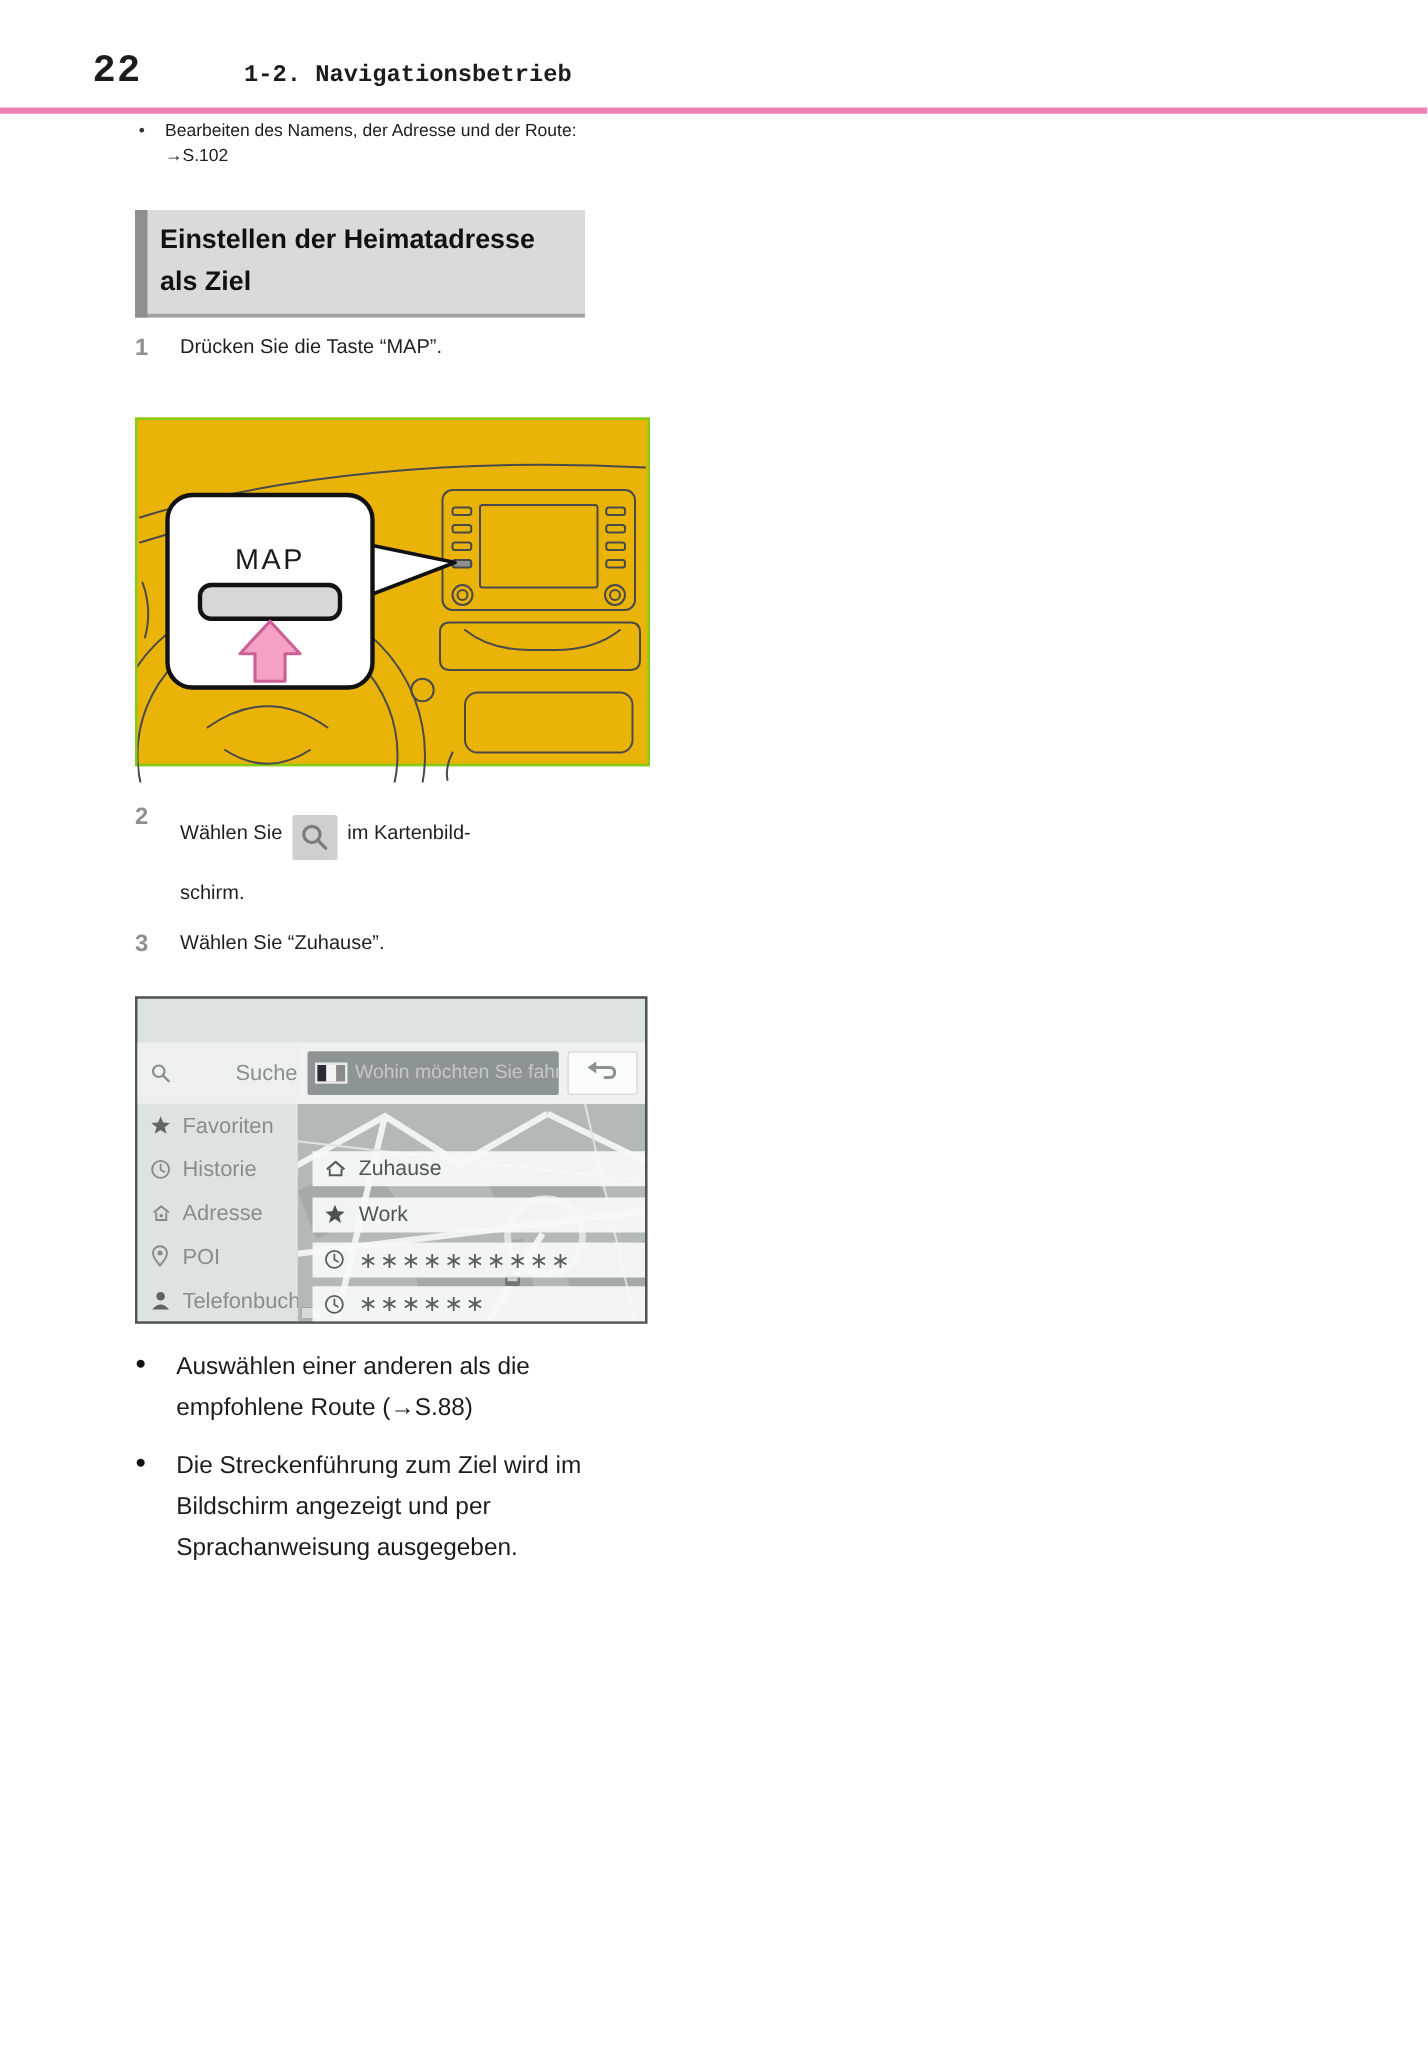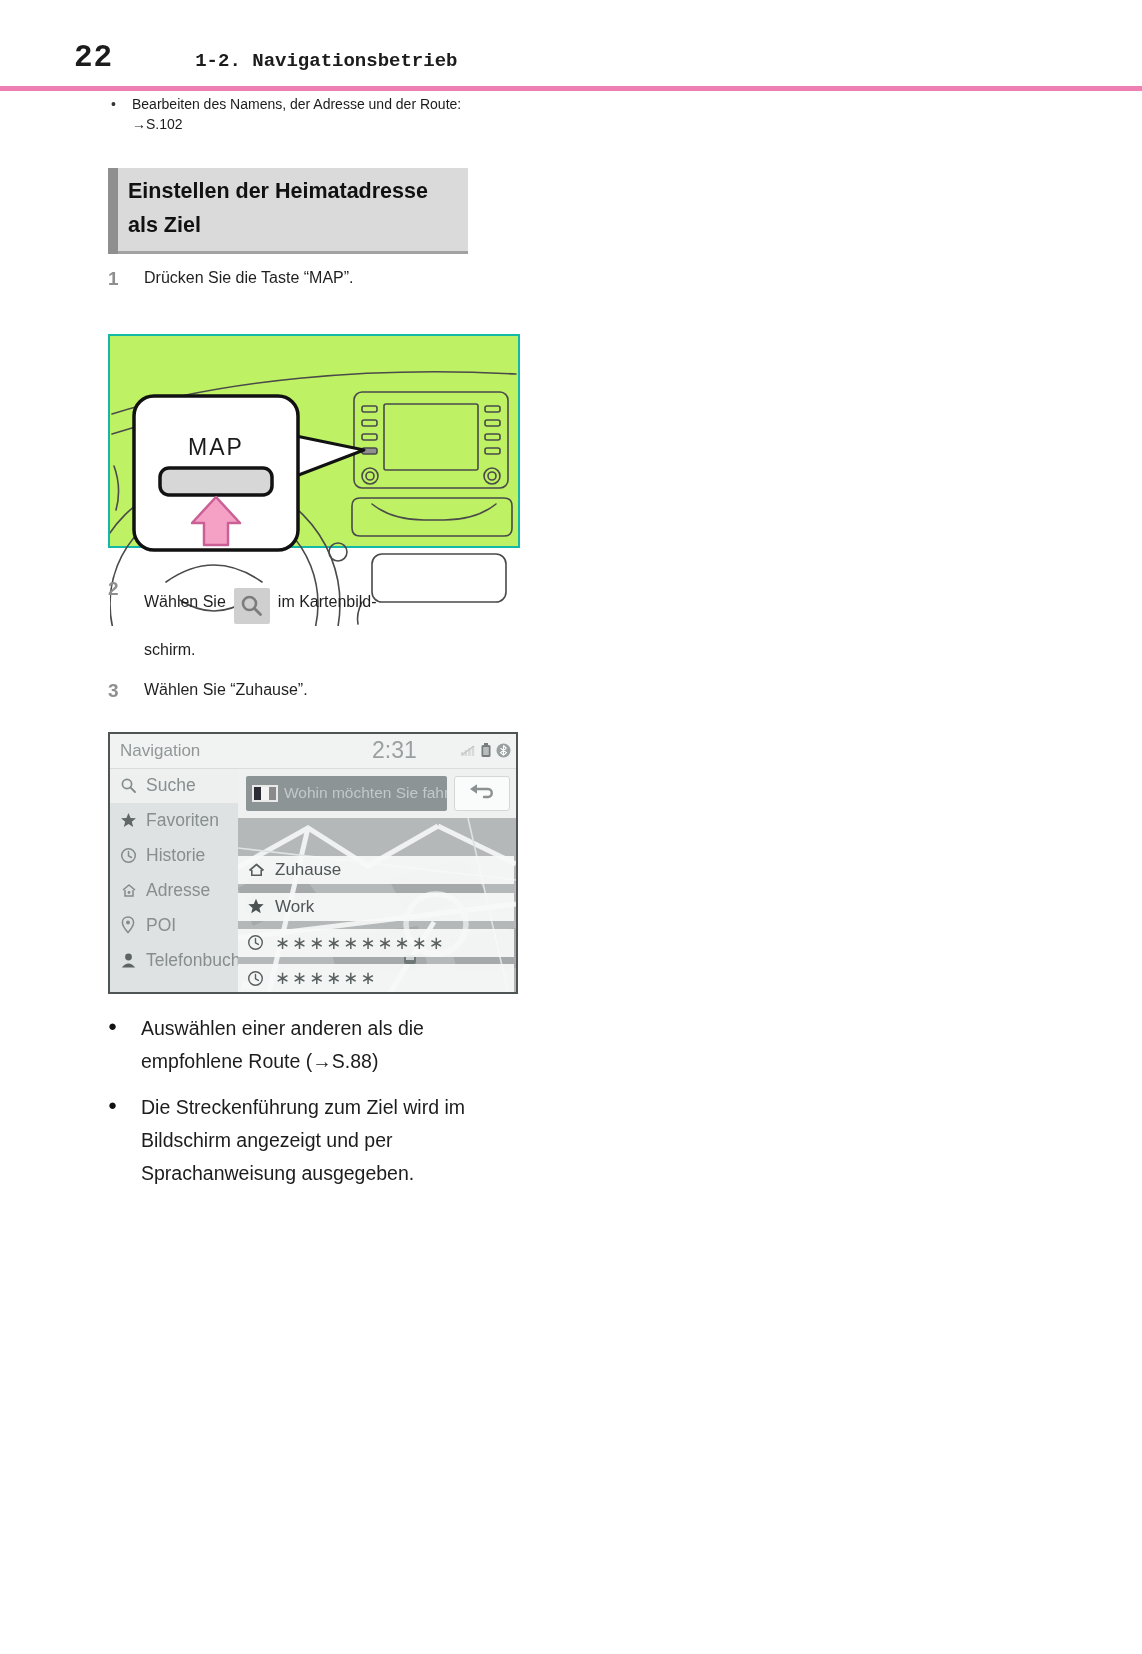--- a/index.html
+++ b/index.html
@@ -36,38 +36,38 @@
   .step-3 { margin-top:6px; }
 
   .inline-key {
     display:inline-block; width:36px; height:36px; background:#cfcfcf; border-radius:2px;
     vertical-align:-11px; margin:0 8px; text-align:center;
   }
   .inline-key svg { margin-top:5px; }
 
   
   .figure {
-    margin-top:44px; width:412px; height:214px; border:2px solid #14b8a6; background:#bef264;
+    margin-top:44px; width:412px; height:279px; border:2px solid #84cc16; background:#eab308;
   }
   .figure svg { display:block; }
 
   
   .nav-box {
     position:relative; margin-top:30px; width:410px; height:262px;
     border:2px solid #4f5454; background:#dfe2e2; overflow:hidden;
     font-family:"Liberation Sans", sans-serif;
   }
   .nav-topbar { position:absolute; left:0; top:0; width:406px; height:35px; background:#f1f2f2; border-bottom:1px solid #d9dcdc; }
   .nav-title { position:absolute; left:10px; top:7px; font-size:17px; color:#919797; }
   .nav-time { position:absolute; left:262px; top:3px; font-size:23px; color:#9aa0a0; }
   .nav-status { position:absolute; right:5px; top:9px; display:flex; gap:5px; align-items:center; }
 
   .nav-side { position:absolute; left:0; top:35px; width:128px; bottom:0; background:#dfe2e2; }
   .side-item { display:flex; align-items:center; height:35px; padding-left:10px; color:#878e8e; font-size:17.5px; }
-  .side-item.selected { height:34px; background:#eef0f0; }
+  .side-item.selected { height:49px; background:#eef0f0;justify-content:space-between; }
   .side-item .si { width:26px; flex:0 0 26px; display:flex; align-items:center; }
   .side-item .sl { white-space:nowrap; }
 
   .nav-content { position:absolute; left:128px; top:35px; width:278px; bottom:0; }
   .search-row { position:absolute; left:0; top:0; width:278px; height:49px; background:#eff1f1; }
   .search-field {
     position:absolute; left:8px; top:7px; width:201px; height:35px; background:#8d9496;
     border-radius:2px; display:flex; align-items:center; padding-left:6px;
   }
   .flag { width:26px; height:17px; border:2px solid #e9e9e9; display:flex; flex:0 0 26px; }
@@ -78,21 +78,21 @@
   .search-ph { margin-left:6px; font-size:15.5px; color:#c3c8c8; white-space:nowrap; overflow:hidden; }
   .back-btn {
     position:absolute; left:216px; top:7px; width:56px; height:35px; background:#fafbfb;
     border:1px solid #d4d7d7; border-radius:3px; display:flex; align-items:center; justify-content:center;
   }
 
   .map-area { position:absolute; left:0; top:49px; width:278px; height:174px; overflow:hidden; }
   .map-area svg { display:block; }
 
   .result-row {
-    position:absolute; left:0; width:276px; height:28px; background:rgba(248,250,250,0.93);
+    position:absolute; left:12px; width:276px; height:28px; background:rgba(248,250,250,0.93);
     display:flex; align-items:center; padding-left:9px; color:#4f5555; font-size:17px;
   }
   .result-row .ri { width:28px; flex:0 0 28px; display:flex; align-items:center; }
   .row-1 { top:87px; } .row-2 { top:124px; } .row-3 { top:160px; } .row-4 { top:195px; height:29px; }
   .stars { letter-spacing:2px; font-size:18px; color:#5a6060; }
 
   
   ul.notes { list-style:none; margin-top:18px; }
   ul.notes li { position:relative; padding-left:33px; font-size:19.5px; line-height:1.7; max-width:380px; }
   ul.notes li + li { margin-top:13px; }
@@ -175,42 +175,20 @@
             </svg></span><span>im Kartenbild-</span><br><span>schirm.</span></p>
     </div>
 
     <div class="step step-3">
       <span class="num">3</span>
       <p>Wählen Sie “Zuhause”.</p>
     </div>
 
     <div class="nav-box">
 
-      <div class="nav-topbar">
-        <span class="nav-title">Navigation</span>
-        <span class="nav-time">2:31</span>
-        <span class="nav-status">
-          <svg width="15" height="11" viewBox="0 0 15 11">
-            <rect x="0" y="7" width="2.4" height="4" fill="#d7dada"></rect>
-              <rect x="3.6" y="5" width="2.4" height="6" fill="#d7dada"></rect>
-            <rect x="7.2" y="3" width="2.4" height="8" fill="#d7dada"></rect>
-              <rect x="10.8" y="1" width="2.4" height="10" fill="#d7dada"></rect>
-            <line x1="1" y1="10" x2="13" y2="1" stroke="#c2c6c6" stroke-width="1.4"></line>
-          </svg>
-          <svg width="10" height="15" viewBox="0 0 10 15">
-            <rect x="3" y="0" width="4" height="2" fill="#777d7d"></rect>
-            <rect x="0.5" y="2" width="9" height="12" rx="1.5" fill="#777d7d"></rect>
-            <rect x="2.2" y="4" width="5.6" height="8" fill="#b8bcbc"></rect>
-          </svg>
-          <svg width="15" height="15" viewBox="0 0 15 15">
-            <circle cx="7.5" cy="7.5" r="7" fill="#9aa0a0"></circle>
-            <path d="M7.5 2.8 v9.4 l3 -2.6 l-6 -4.4 m6 0 l-6 4.4 l3 2.6 v-9.4 l3 2.4" stroke="#ffffff" stroke-width="1.1" fill="none" stroke-linejoin="round"></path>
-          </svg>
-        </span>
-      </div>
 
       <div class="nav-side">
         <div class="side-item selected">
           <span class="si">
               <svg width="17" height="17" viewBox="0 0 17 17">
                 <circle cx="7" cy="7" r="4.6" stroke="#848b8b" stroke-width="1.7" fill="none"></circle>
                 <line x1="10.4" y1="10.4" x2="15" y2="15" stroke="#848b8b" stroke-width="1.9" stroke-linecap="round"></line>
               </svg>
             </span>
           <span class="sl">Suche</span>

